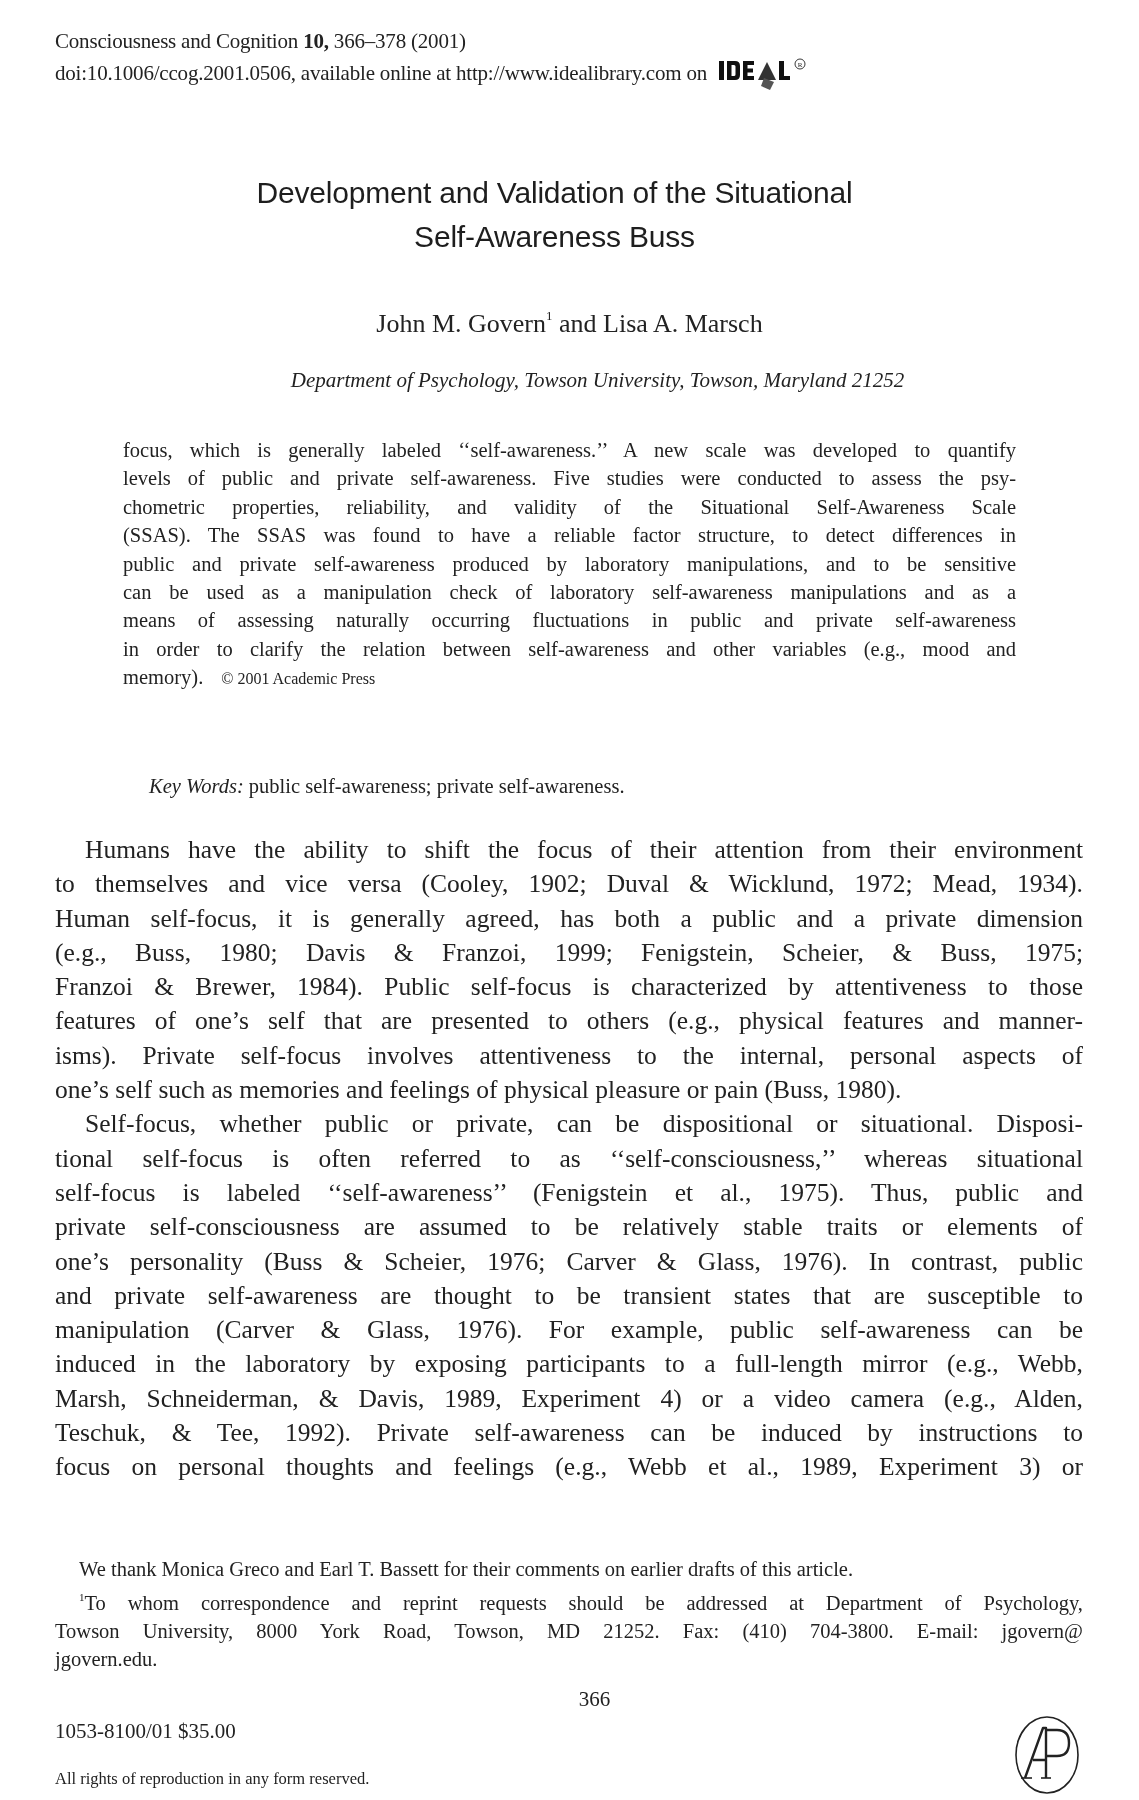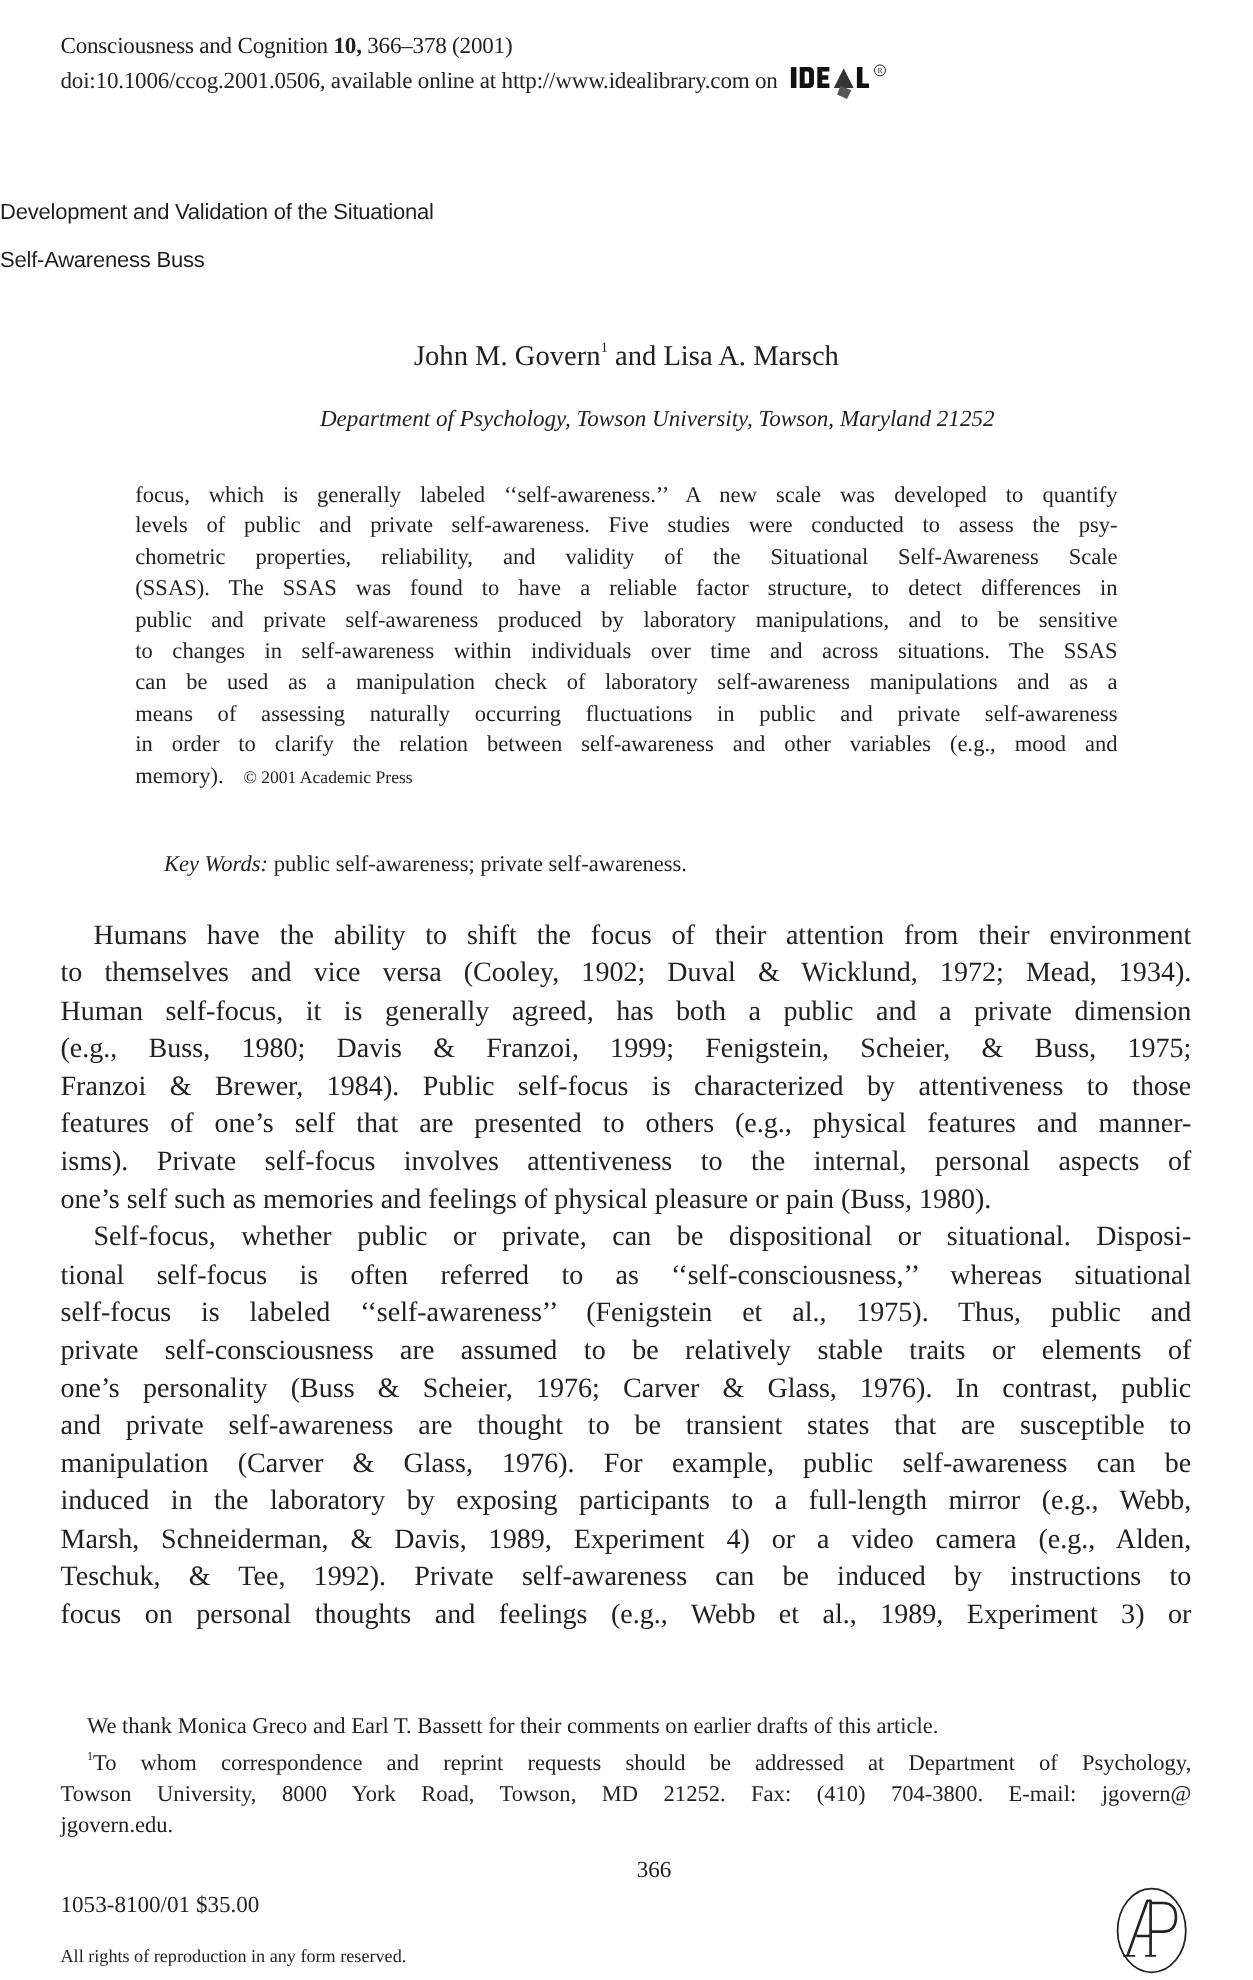--- a/index.html
+++ b/index.html
@@ -38,23 +38,23 @@
       position: relative;
       margin-left: 6px;
       vertical-align: -2px;
       height: 24px;
     }
     .ideal-logo svg { display: block; }
 
     
     .title {
       left: 0; width: 1109px; top: 171px;
-      text-align: left;
+      text-align: center;
       font-family: "Liberation Sans", "DejaVu Sans", sans-serif;
-      font-size: 20px;
+      font-size: 30px;
       line-height: 44px;
       color: #1e1e1e;
       letter-spacing: -0.2px;
     }
     .authors {
       left: 0; width: 1139px; top: 308px;
       text-align: center;
       font-size: 26px;
       line-height: 32px;
     }
@@ -184,21 +184,20 @@
 </div>
 
 <div class="abs affiliation">Department of Psychology, Towson University, Towson, Maryland 21252</div>
 
 <div class="abs abstract">
   <span class="jline">focus, which is generally labeled ‘‘self-awareness.’’ A new scale was developed to quantify</span>
   <span class="jline">levels of public and private self-awareness. Five studies were conducted to assess the psy-</span>
   <span class="jline">chometric properties, reliability, and validity of the Situational Self-Awareness Scale</span>
   <span class="jline">(SSAS). The SSAS was found to have a reliable factor structure, to detect differences in</span>
   <span class="jline">public and private self-awareness produced by laboratory manipulations, and to be sensitive</span>
-  <span class="jline">to changes in self-awareness within individuals over time and across situations. The SSAS</span>
   <span class="jline">can be used as a manipulation check of laboratory self-awareness manipulations and as a</span>
   <span class="jline">means of assessing naturally occurring fluctuations in public and private self-awareness</span>
   <span class="jline">in order to clarify the relation between self-awareness and other variables (e.g., mood and</span>
   <span class="jline last"><span>memory).</span><span class="copyright-inline">© 2001 Academic Press</span></span>
 </div>
 
 <div class="abs keywords">
   <i>Key Words:</i><span> public self-awareness; private self-awareness.</span>
 </div>
 

